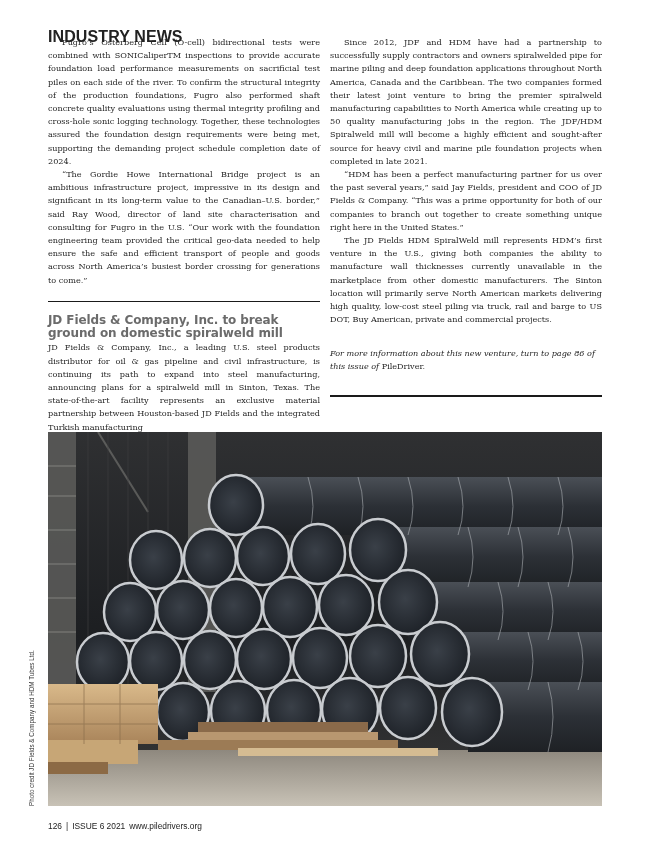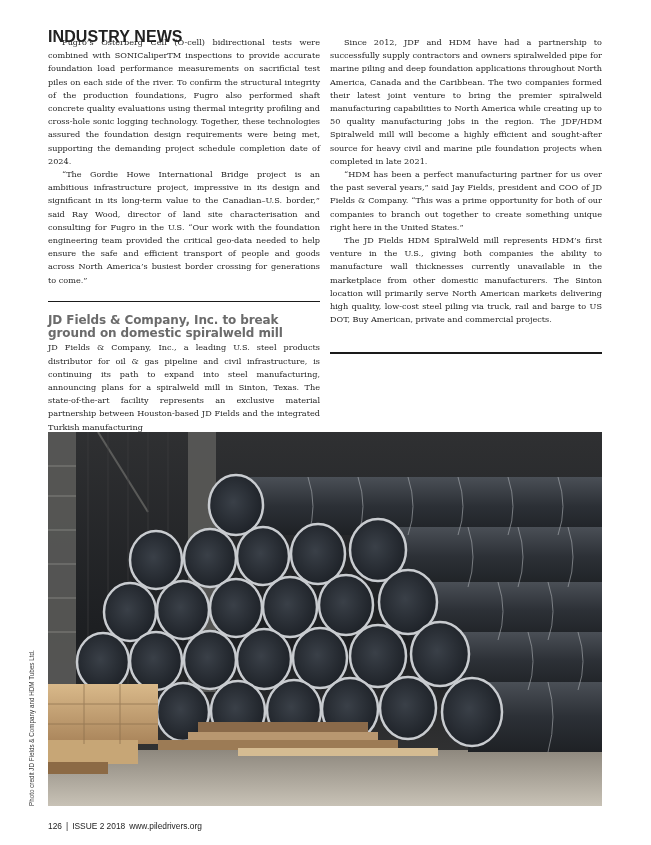--- a/index.html
+++ b/index.html
@@ -56,20 +56,21 @@
   <div style="height:12px"></div>
   <h2 class="headline">JD Fields &amp; Company, Inc. to break ground on domestic spiralweld mill</h2>
   <p class="body-text" style="margin-top:1px;">JD Fields &amp; Company, Inc., a leading U.S. steel products distributor for oil &amp; gas pipeline and civil infrastructure, is continuing its path to expand into steel manufacturing, announcing plans for a spiralweld mill in Sinton, Texas. The state-of-the-art facility represents an exclusive material partnership between Houston-based JD Fields and the integrated Turkish manufacturing</p>
 </div>
 
 <div class="col col-right">
   <p class="body-text indent">Since 2012, JDF and HDM have had a partnership to successfully supply contractors and owners spiralwelded pipe for marine piling and deep foundation applications throughout North America, Canada and the Caribbean. The two companies formed their latest joint venture to bring the premier spiralweld manufacturing capabilities to North America while creating up to 50 quality manufacturing jobs in the region. The JDF/HDM Spiralweld mill will become a highly efficient and sought-after source for heavy civil and marine pile foundation projects when completed in late 2021.</p>
   <p class="body-text indent">“HDM has been a perfect manufacturing partner for us over the past several years,” said Jay Fields, president and COO of JD Fields &amp; Company. “This was a prime opportunity for both of our companies to branch out together to create something unique right here in the United States.”</p>
   <p class="body-text indent">The JD Fields HDM SpiralWeld mill represents HDM’s first venture in the U.S., giving both companies the ability to manufacture wall thicknesses currently unavailable in the marketplace from other domestic manufacturers. The Sinton location will primarily serve North American markets delivering high quality, low-cost steel piling via truck, rail and barge to US DOT, Buy American, private and commercial projects.</p>
   <div style="height:12px"></div>
+  <p class="italic-note"><span>For more information about this new venture, turn to page 86 of this issue of </span><span class="upright">PileDriver.</span></p>
   <div style="height:14px"></div>
   <div class="divider"></div>
 </div>
 
 <div class="photo">
   <svg width="554" height="374" viewBox="0 0 554 374" xmlns="http://www.w3.org/2000/svg">
     <defs>
       <linearGradient id="bg" x1="0" y1="0" x2="0" y2="1">
         <stop offset="0" stop-color="#2f3032"></stop>
         <stop offset="0.55" stop-color="#1c1e21"></stop>
@@ -187,14 +188,14 @@
         <line x1="72" y1="252" x2="72" y2="312"></line>
       <line x1="0" y1="272" x2="110" y2="272"></line>
         <line x1="0" y1="292" x2="110" y2="292"></line>
     </g>
   </svg>
 </div>
 
 <div class="photo-credit">Photo credit JD Fields &amp; Company and HDM Tubes Ltd.</div>
 
 <div class="footer">
-  <span>126</span><span class="sep">|</span><span>ISSUE 2 2018</span><span class="url">www.piledrivers.org</span>
+  <span>126</span><span class="sep">|</span><span>ISSUE 6 2021</span><span class="url">www.piledrivers.org</span>
 </div>
 
 </body></html>

